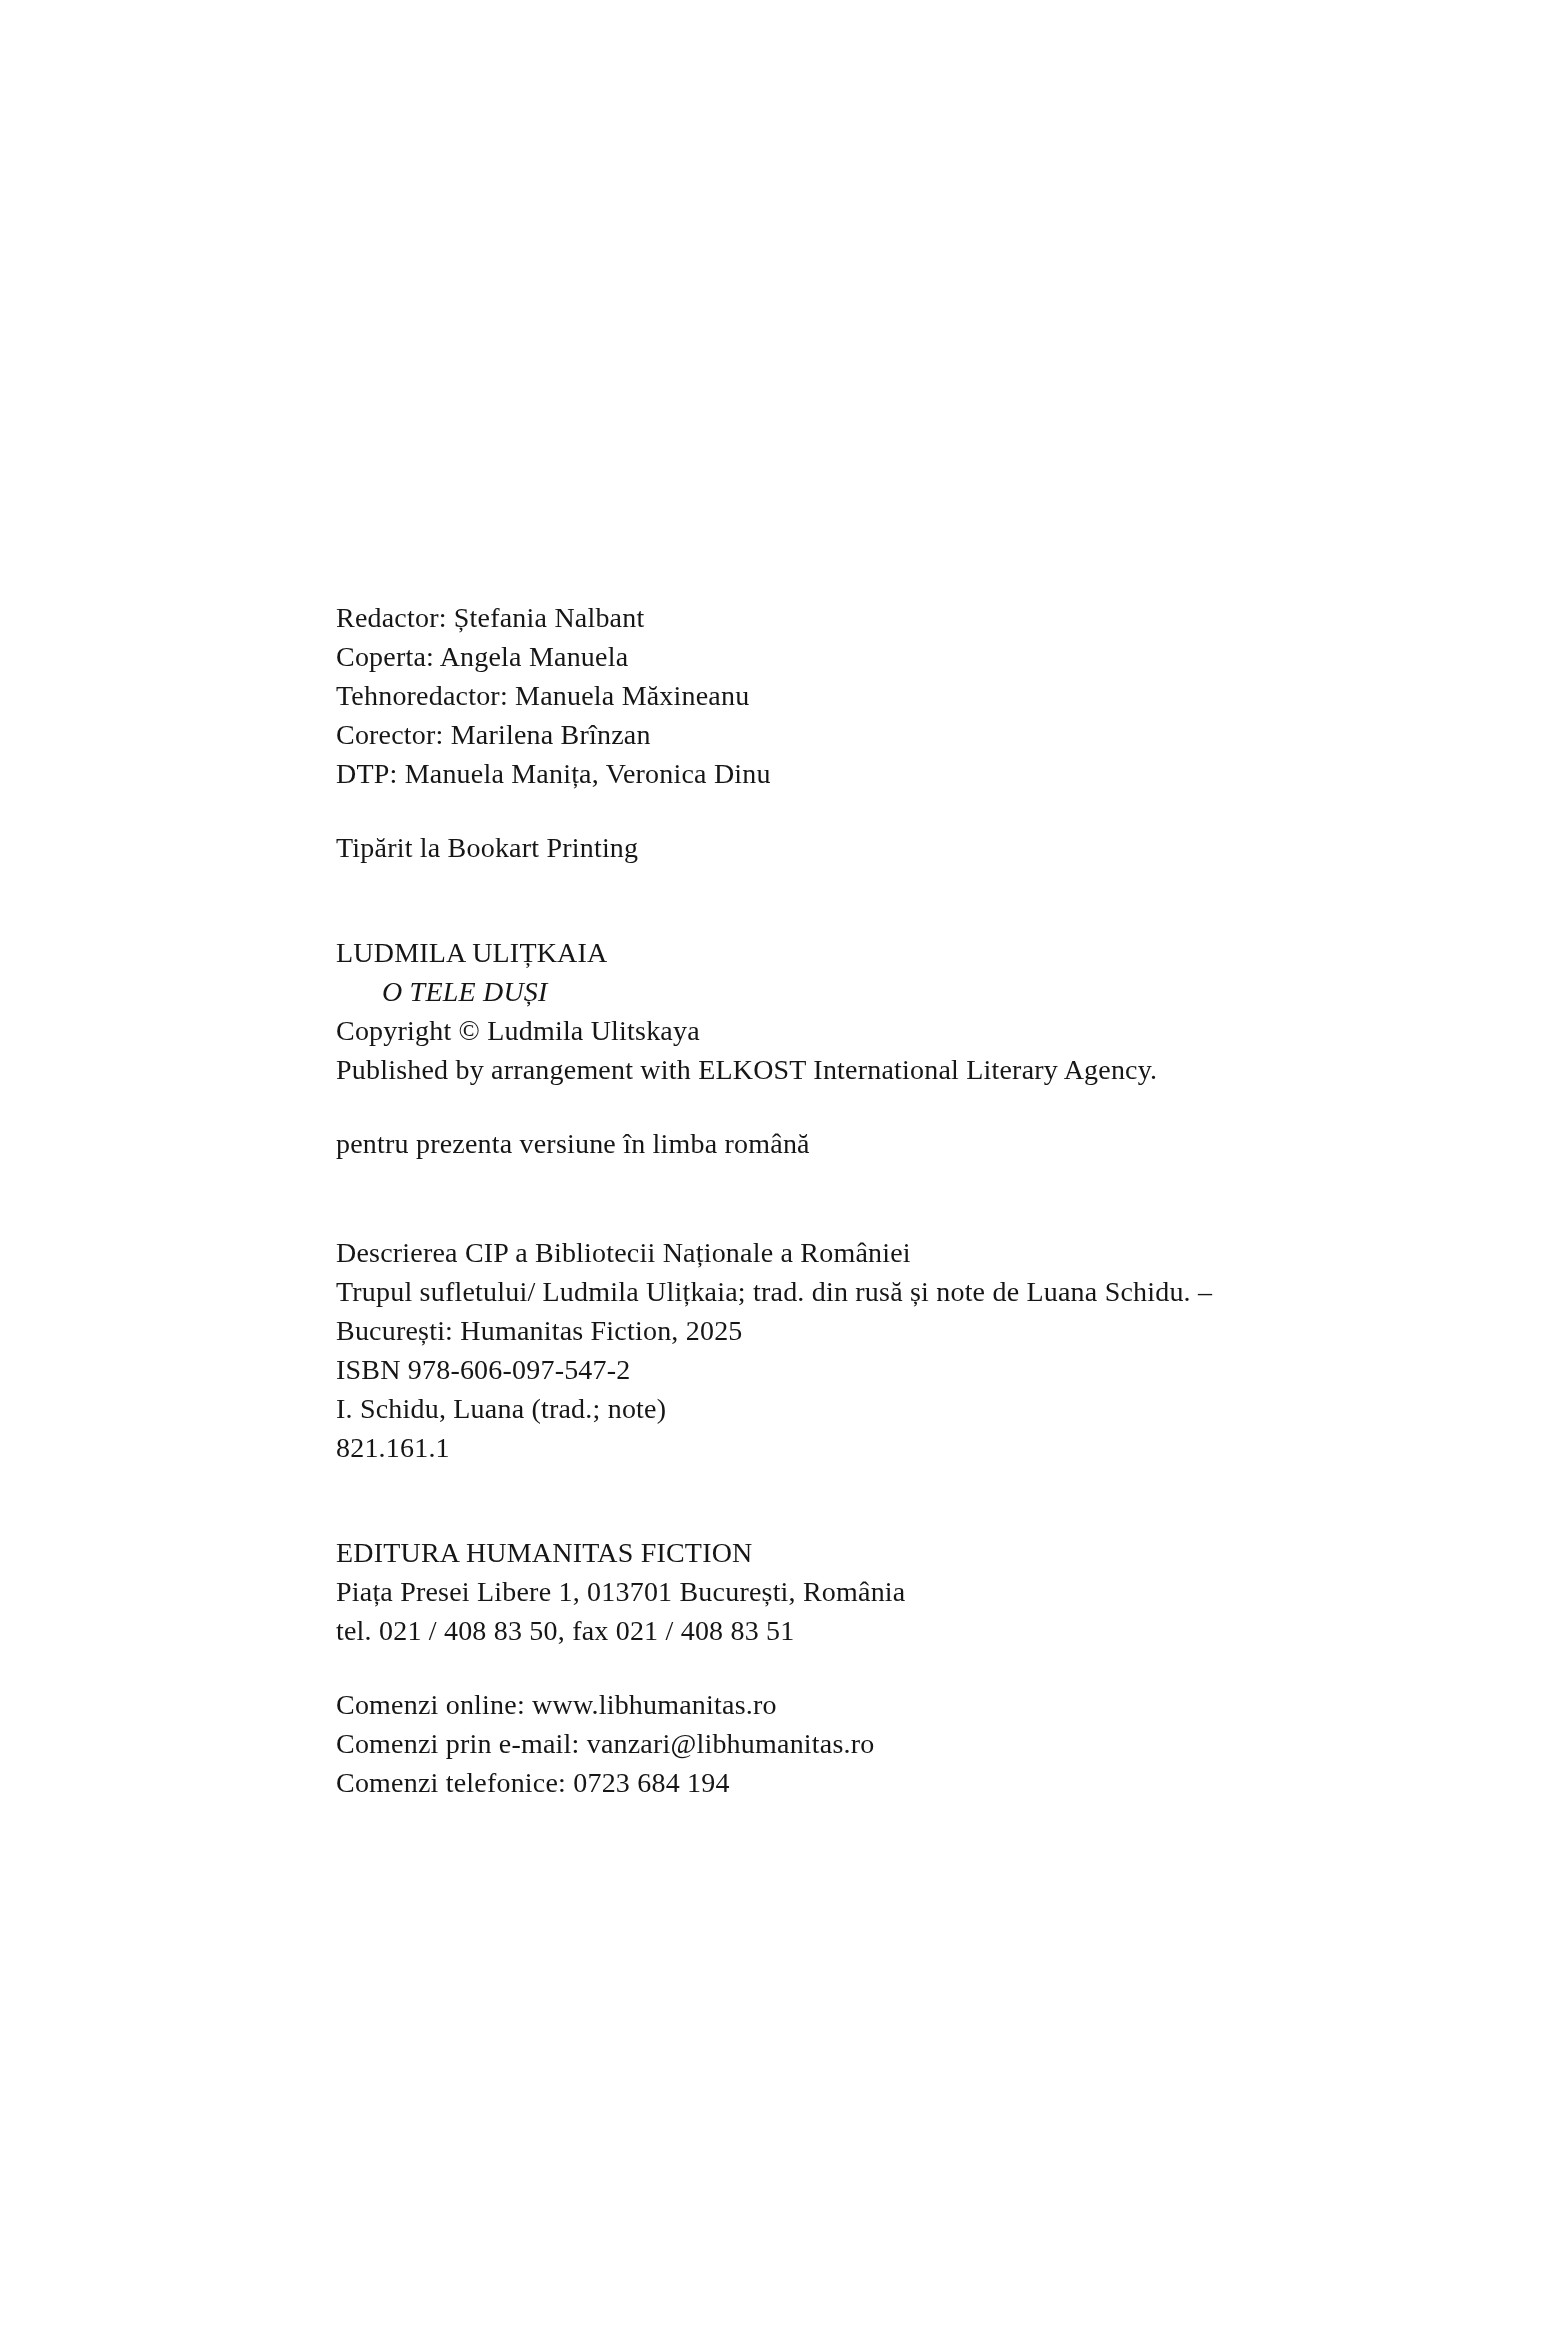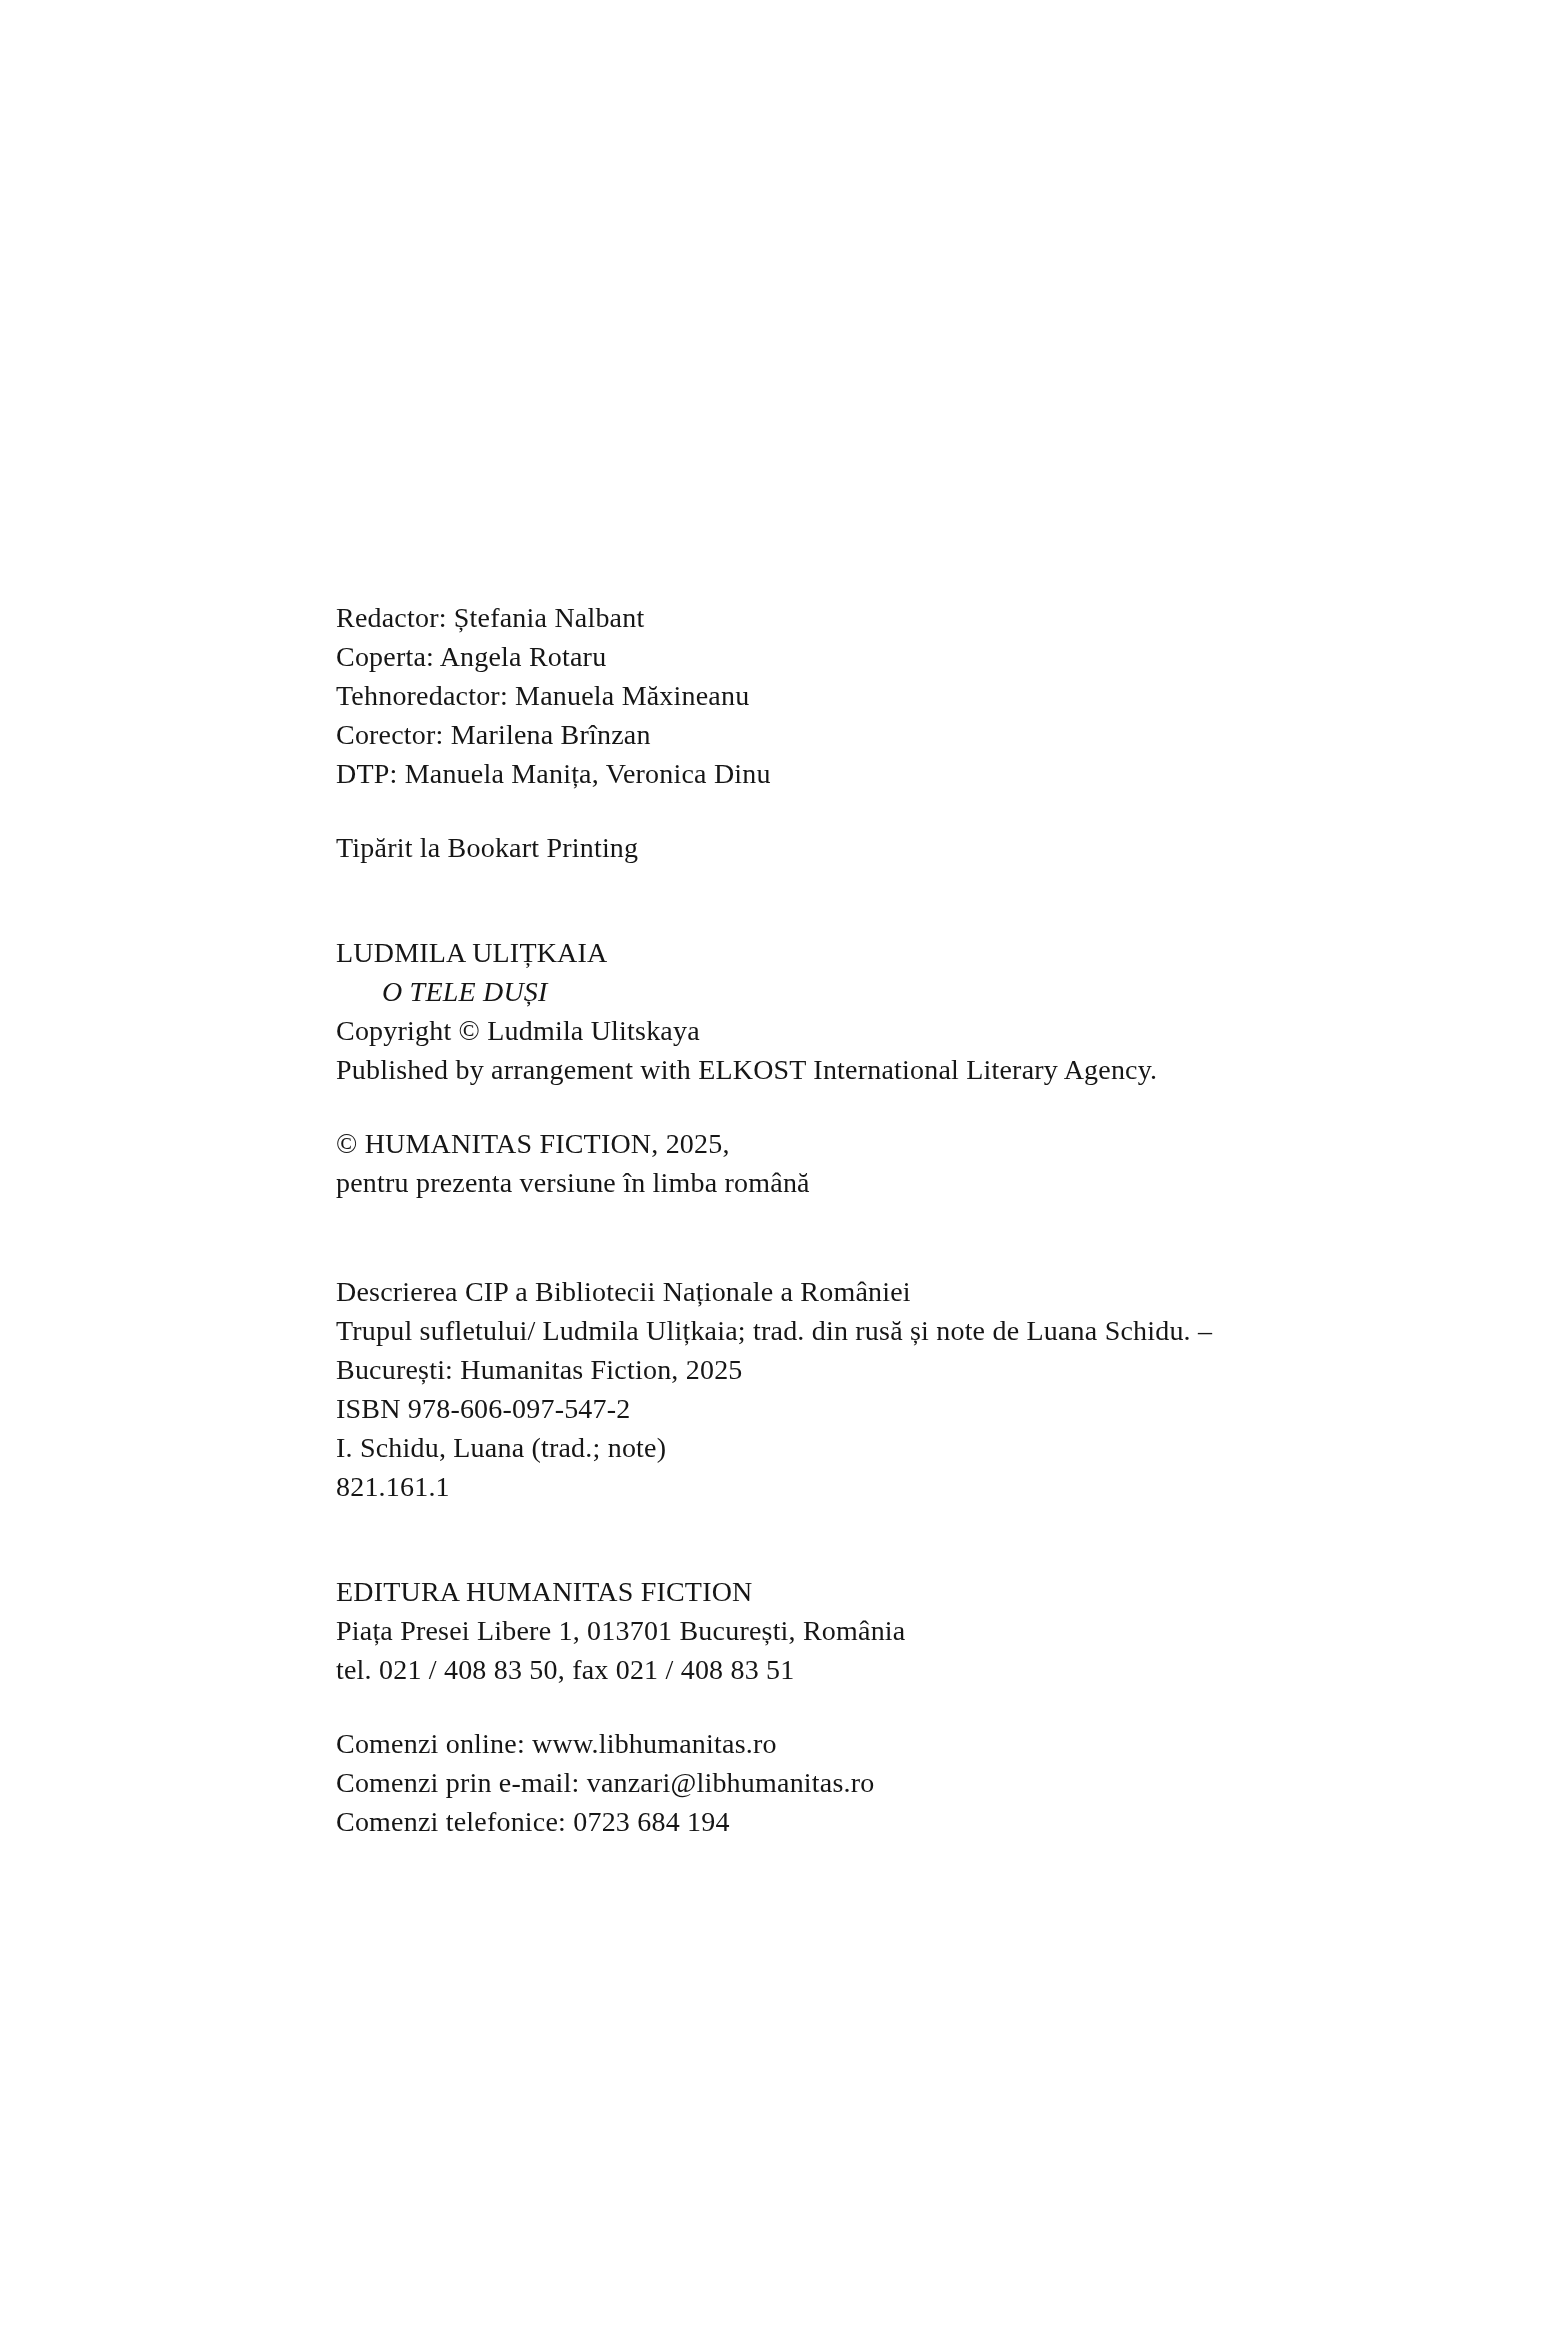--- a/index.html
+++ b/index.html
@@ -33,39 +33,38 @@
   .italic { font-style: italic; margin-left: 46px; }
 </style>
 </head>
 <body>
 
 <div class="page">
   <div class="colophon">
 
     <div class="block">
       <div class="line">Redactor: Ștefania Nalbant</div>
-      <div class="line">Coperta: Angela Rotaru</div>
+      <div class="line">Coperta: Angela Manuela</div>
       <div class="line">Tehnoredactor: Manuela Măxineanu</div>
       <div class="line">Corector: Marilena Brînzan</div>
       <div class="line">DTP: Manuela Manița, Veronica Dinu</div>
     </div>
 
     <div class="block gap-small">
       <div class="line">Tipărit la Bookart Printing</div>
     </div>
 
     <div class="block gap-large">
       <div class="line">LUDMILA ULIȚKAIA</div>
       <div class="line italic">O TELE DUȘI</div>
       <div class="line">Copyright © Ludmila Ulitskaya</div>
       <div class="line">Published by arrangement with ELKOST International Literary Agency.</div>
     </div>
 
     <div class="block gap-small">
-      <div class="line">© HUMANITAS FICTION, 2025,</div>
       <div class="line">pentru prezenta versiune în limba română</div>
     </div>
 
     <div class="block gap-large-2">
       <div class="line">Descrierea CIP a Bibliotecii Naționale a României</div>
       <div class="line">Trupul sufletului/ Ludmila Ulițkaia; trad. din rusă și note de Luana Schidu. –</div>
       <div class="line">București: Humanitas Fiction, 2025</div>
       <div class="line">ISBN 978-606-097-547-2</div>
       <div class="line">I. Schidu, Luana (trad.; note)</div>
       <div class="line">821.161.1</div>

